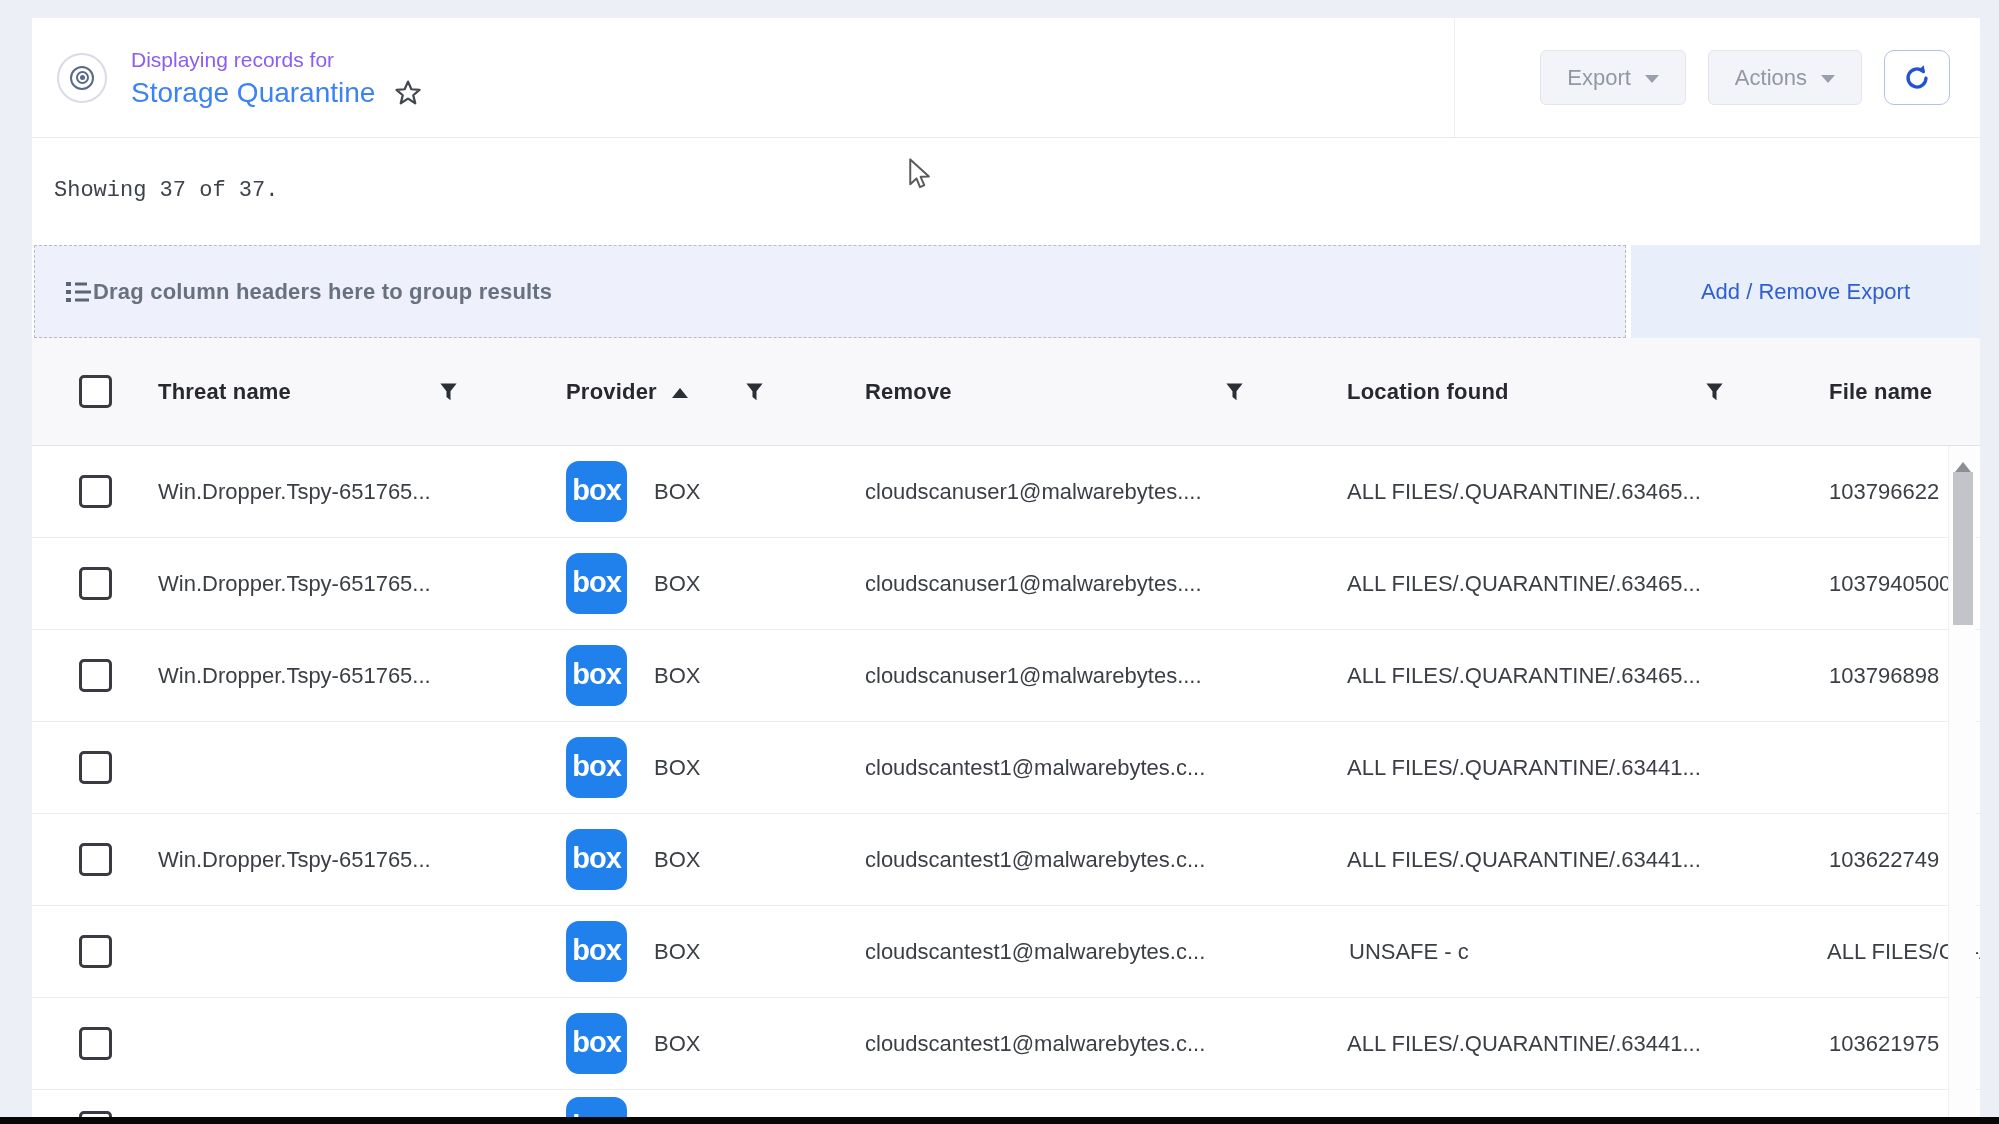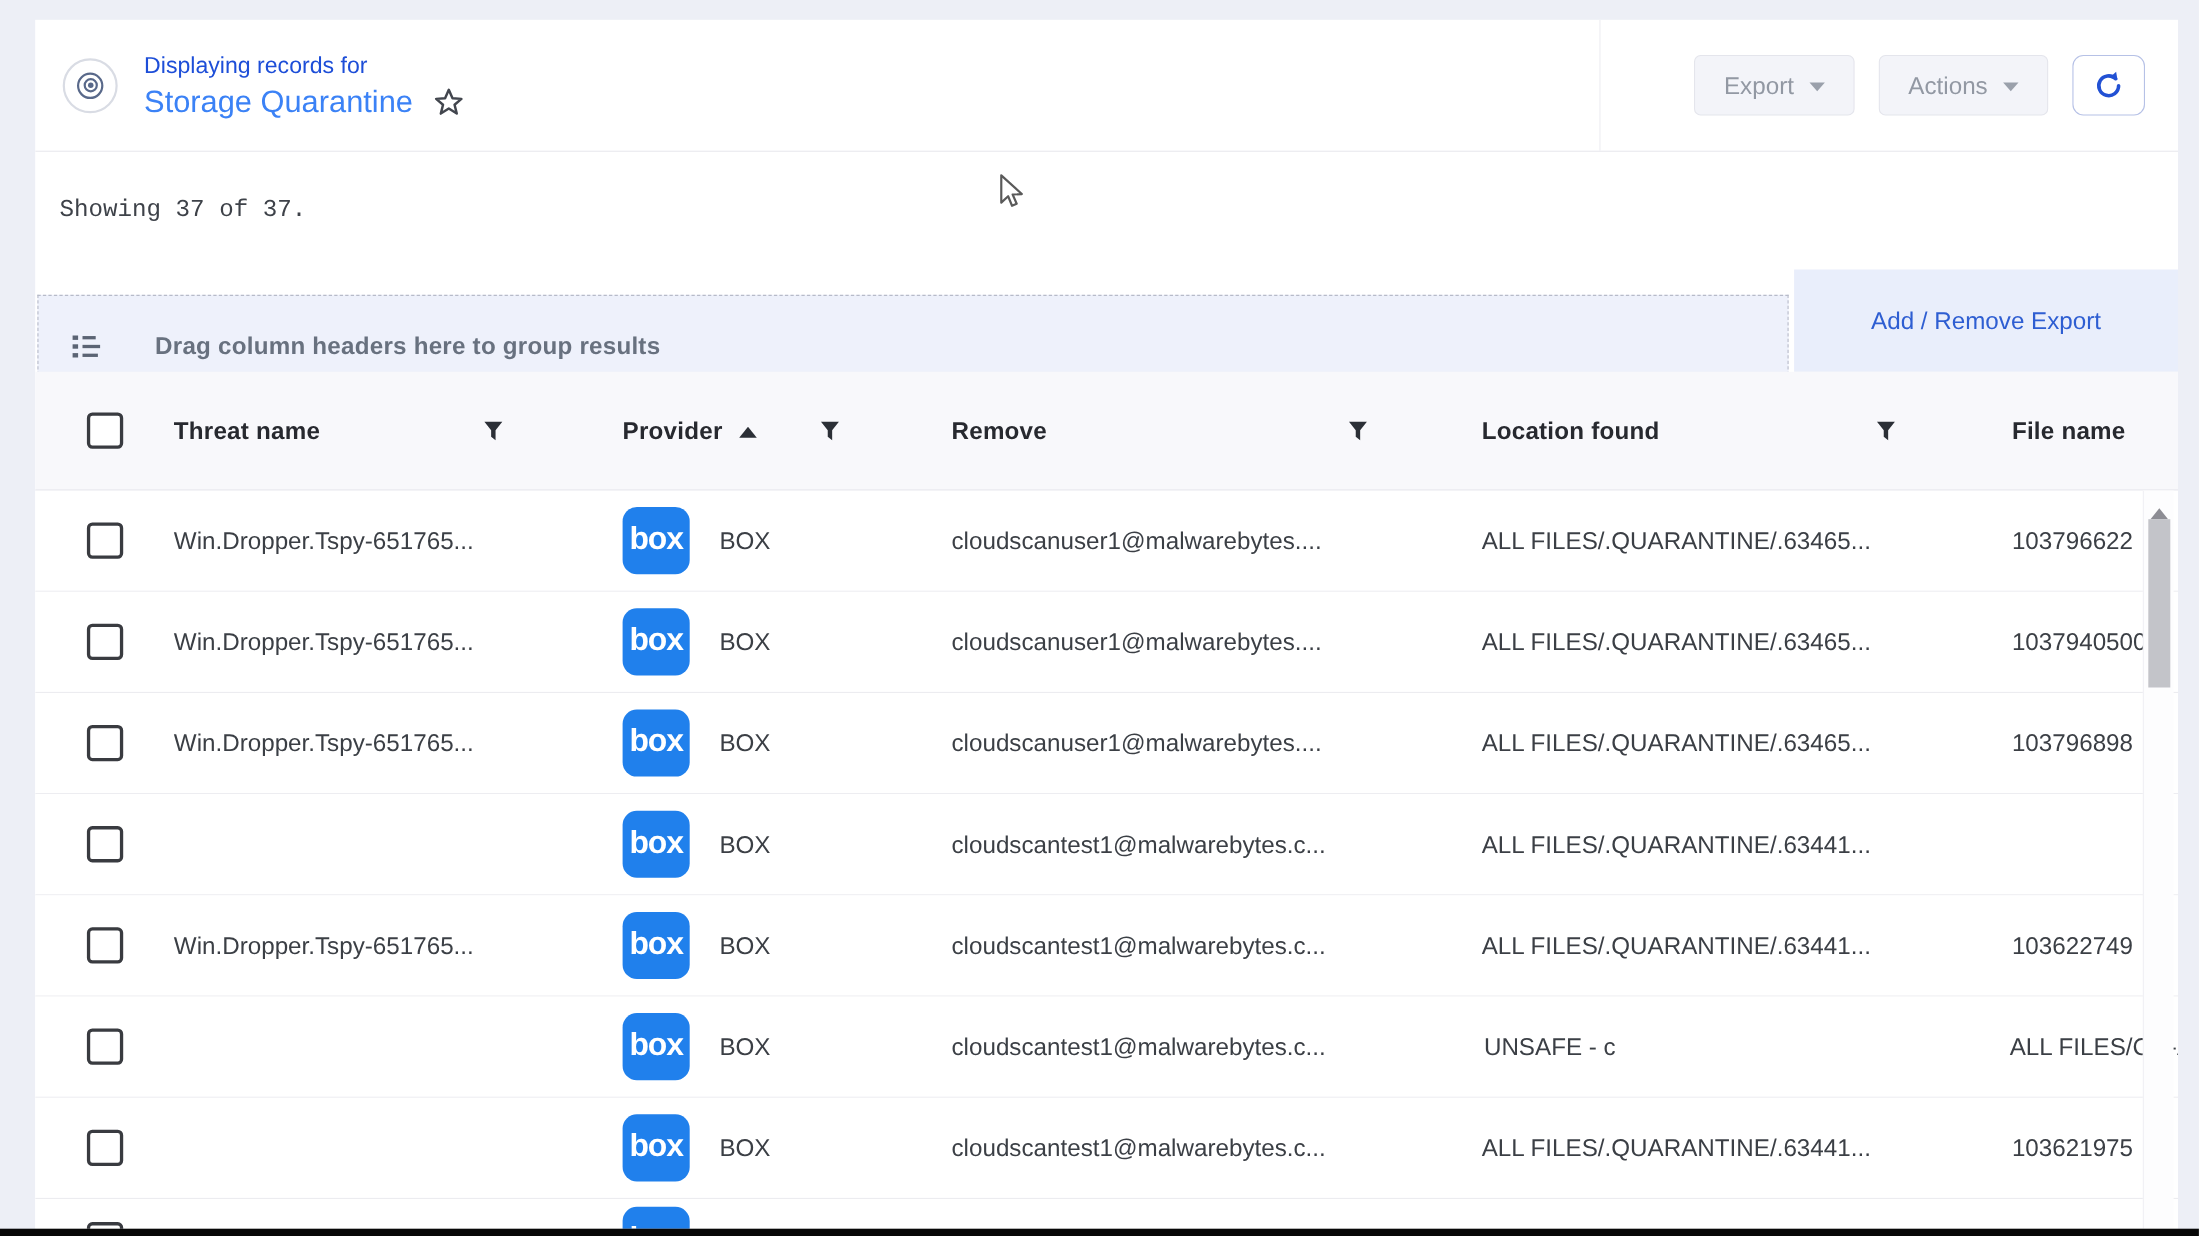--- a/index.html
+++ b/index.html
@@ -23,21 +23,21 @@
   }
   .hdr-vdivider { position:absolute; left:1422px; top:0; width:1px; height:119px; background:#ededf2; }
   .title-group { display:flex; align-items:center; gap:24px; }
   .bullseye {
     width:50px; height:50px; border:2px solid #d9dce4; border-radius:50%;
     display:flex; align-items:center; justify-content:center;
   }
   .bullseye .ring1 { width:24px; height:24px; border:2px solid #59698a; border-radius:50%; display:flex; align-items:center; justify-content:center; }
   .bullseye .ring2 { width:13px; height:13px; border:2px solid #59698a; border-radius:50%; display:flex; align-items:center; justify-content:center; }
   .bullseye .dot   { width:5px; height:5px; background:#59698a; border-radius:50%; }
-  .subtitle { font-size:21px; color:#1d4ed8; line-height:26px; }
+  .subtitle { font-size:21px; color:#8b5cf6; line-height:26px; }
   .title-row { display:flex; align-items:center; gap:18px; margin-top:4px; }
   .title { font-size:28px; color:#3b82f6; line-height:32px; }
   .star-svg { width:30px; height:30px; cursor:pointer; }
   .header-actions { display:flex; align-items:center; gap:22px; }
   .btn {
     height:55px; padding:0 26px; background:#f3f4f9; border:1px solid #e4e5ec;
     border-radius:6px; font-family:"Liberation Sans",sans-serif;
     font-size:22px; color:#9298a3; display:flex; align-items:center; gap:14px; cursor:pointer;
   }
   .caret-down { width:0; height:0; border-left:7px solid transparent; border-right:7px solid transparent; border-top:8px solid #9aa0ab; margin-top:3px; }
@@ -45,21 +45,21 @@
     width:66px; height:55px; background:#fff; border:1px solid #b6c1e6; border-radius:10px;
     display:flex; align-items:center; justify-content:center; cursor:pointer;
   }
   
   .showing { position:absolute; left:22px; top:160px; font-size:22px; color:#3e4249;font-family:Liberation Mono, monospace; }
   
   .group-row { position:absolute; left:0; top:227px; width:100%; height:93px; }
   .drag-zone {
     position:absolute; left:2px; top:0; width:1592px; height:93px;
     background:#eef1fb; border:1px dashed #b7bbc9;
-    display:flex; align-items:center; gap:48px; padding-left:30px;margin-top:23px;
+    display:flex; align-items:center; padding-left:30px;
   }
   .drag-hint { font-size:22px; font-weight:bold; color:#68717f; letter-spacing:0.2px; }
   .add-remove {
     position:absolute; left:1599px; top:0; right:0; height:93px; background:#e9eefb;
     display:flex; align-items:center; justify-content:center;
     font-size:22px; color:#2e5ed2; cursor:pointer;
   }
   
   .row {
     display:grid;

